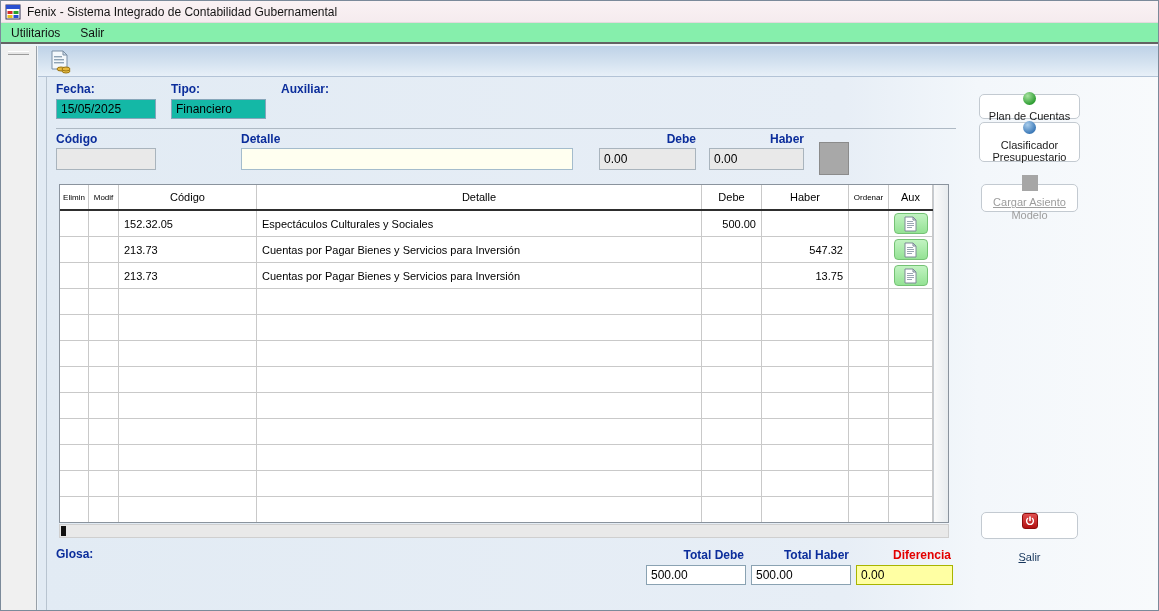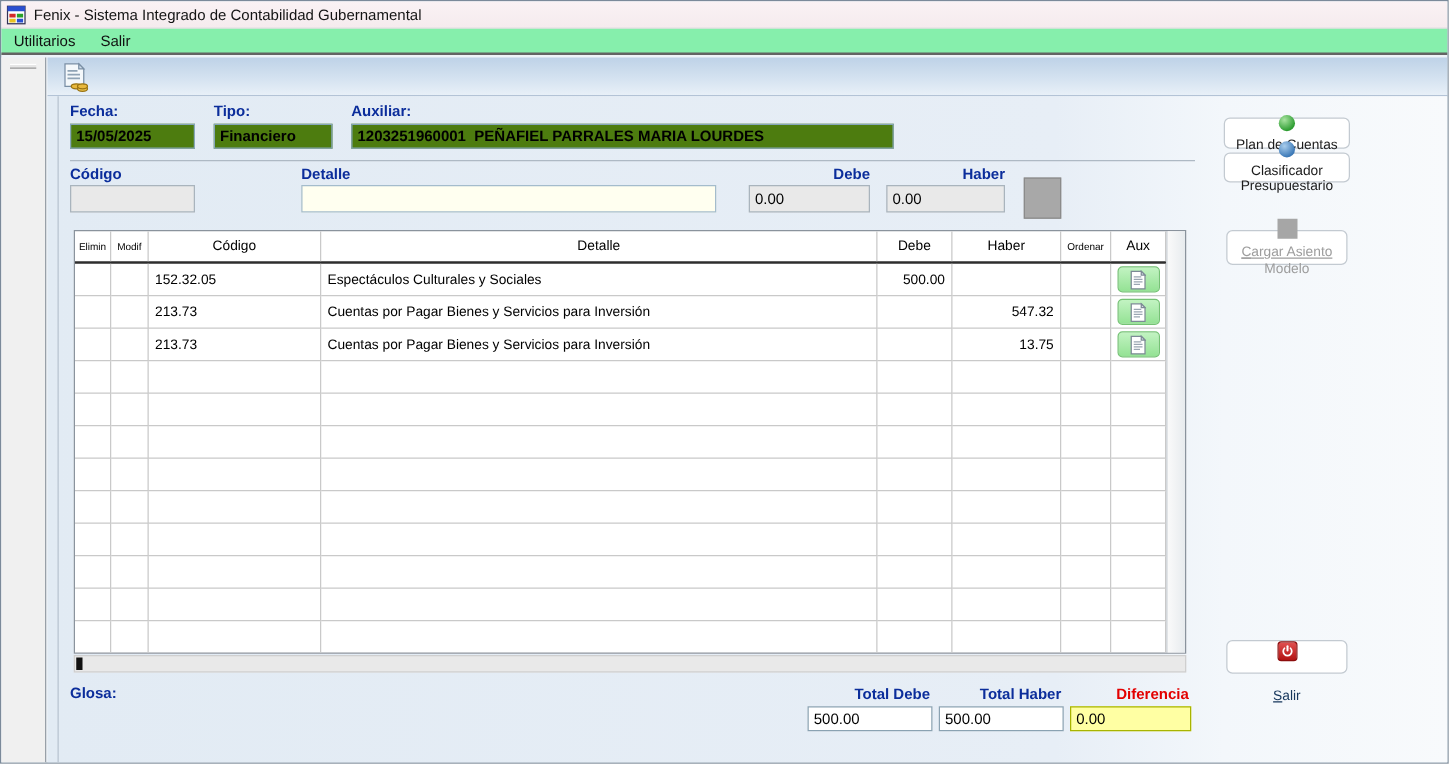--- a/index.html
+++ b/index.html
@@ -29,21 +29,21 @@
   .toolbar-btn { position:absolute; left:8px; top:2px; width:28px; height:27px;
     display:flex; align-items:center; justify-content:center; border-radius:3px; }
   .content { position:absolute; top:76px; left:37px; right:0; bottom:0;
     background:linear-gradient(90deg,#e2ebf4 0%,#e7eef6 72%,#f3f7fb 84%,#f8fafc 100%); }
   .content-leftline { position:absolute; top:76px; left:45px; bottom:0; width:1px; background:#b8c4d0; }
   
   .lbl { position:absolute; font-size:12px; font-weight:bold; color:#0b2d9b; }
   .lbl.red { color:#e30000; }
   .fld { position:absolute; border:1px solid #86a6ba; font-size:12px; color:#000;
     font-family:"Liberation Sans",sans-serif; padding:0 4px; outline:none; }
-  .fld.cyan { background:#4d7c0f;font-weight:bold; }
+  .fld.cyan { background:#14b8a6; }
   .fld.gray { background:#e9e9e9; border-color:#a9b4bd; }
   .fld.ivory { background:#fffff0; border-color:#a4bccc; }
   .fld.white { background:#ffffff; border-color:#8aa2b2; }
   .fld.yellow { background:#ffffa3; border-color:#a8b400; }
   .fld.num { text-align:left; }
   .hsep { position:absolute; left:55px; top:127px; width:900px; height:1px; background:#aeb9c4; }
   .gray-sq-btn { position:absolute; left:818px; top:141px; width:30px; height:33px;
     background:#a8a8a8; border:1px solid #8b8b8b; }
   
   .tbl { position:absolute; left:58px; top:183px; width:890px; height:339px;
@@ -126,21 +126,20 @@
   </div>
 
   <div class="content"></div>
   <div class="content-leftline"></div>
 
   <span class="lbl" style="left:55px; top:81px;">Fecha:</span>
   <input class="fld cyan" style="left: 55px; top: 98px; width: 100px; height: 20px;" value="15/05/2025">
   <span class="lbl" style="left:170px; top:81px;">Tipo:</span>
   <input class="fld cyan" style="left: 170px; top: 98px; width: 95px; height: 20px;" value="Financiero">
   <span class="lbl" style="left:280px; top:81px;">Auxiliar:</span>
-  <input class="fld cyan" style="left: 280px; top: 98px; width: 434px; height: 20px;" value="1203251960001  PEÑAFIEL PARRALES MARIA LOURDES">
 
   <div class="hsep"></div>
 
   <span class="lbl" style="left:55px; top:131px;">Código</span>
   <input class="fld gray" style="left: 55px; top: 147px; width: 100px; height: 22px;" value="">
   <span class="lbl" style="left:240px; top:131px;">Detalle</span>
   <input class="fld ivory" style="left: 240px; top: 147px; width: 332px; height: 22px;" value="">
   <span class="lbl" style="left:598px; top:131px; width:97px; text-align:right;">Debe</span>
   <input class="fld gray num" style="left: 598px; top: 147px; width: 97px; height: 22px;" value="0.00">
   <span class="lbl" style="left:708px; top:131px; width:95px; text-align:right;">Haber</span>
@@ -327,21 +326,21 @@
   <input class="fld white num" style="left: 645px; top: 564px; width: 100px; height: 20px;" value="500.00">
   <span class="lbl" style="left:750px; top:547px; width:98px; text-align:right;">Total Haber</span>
   <input class="fld white num" style="left: 750px; top: 564px; width: 100px; height: 20px;" value="500.00">
   <span class="lbl red" style="left:855px; top:547px; width:95px; text-align:right;">Diferencia</span>
   <input class="fld yellow num" style="left: 855px; top: 564px; width: 97px; height: 20px;" value="0.00">
 
   <div class="side-btn" style="left:978px; top:93px; width:101px; height:25px;">
     <span class="sphere green"></span>
     <span>Plan de Cuentas</span>
   </div>
-  <div class="side-btn" style="left:978px; top:121px; width:101px; height:24px;">
+  <div class="side-btn" style="left:978px; top:121px; width:101px; height:40px;">
     <span class="sphere blue"></span>
     <span class="two-line">
       <span style="display:block;">Clasificador</span>
       <span style="display:block;">Presupuestario</span>
     </span>
   </div>
   <div class="side-btn" style="left:980px; top:183px; width:97px; height:28px;">
     <span class="gray-chip"></span>
     <span class="two-line disabled-text">
       <span class="ufirst" style="display:block;text-decoration:underline;">Cargar Asiento</span>

